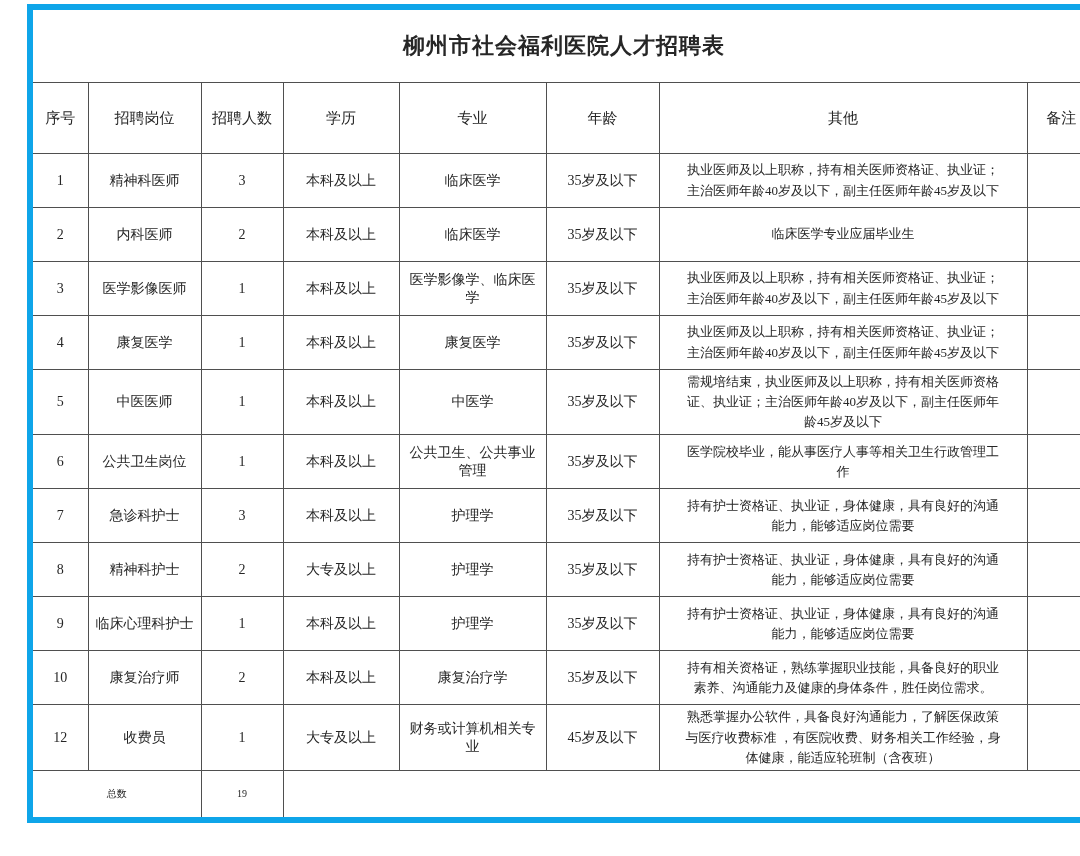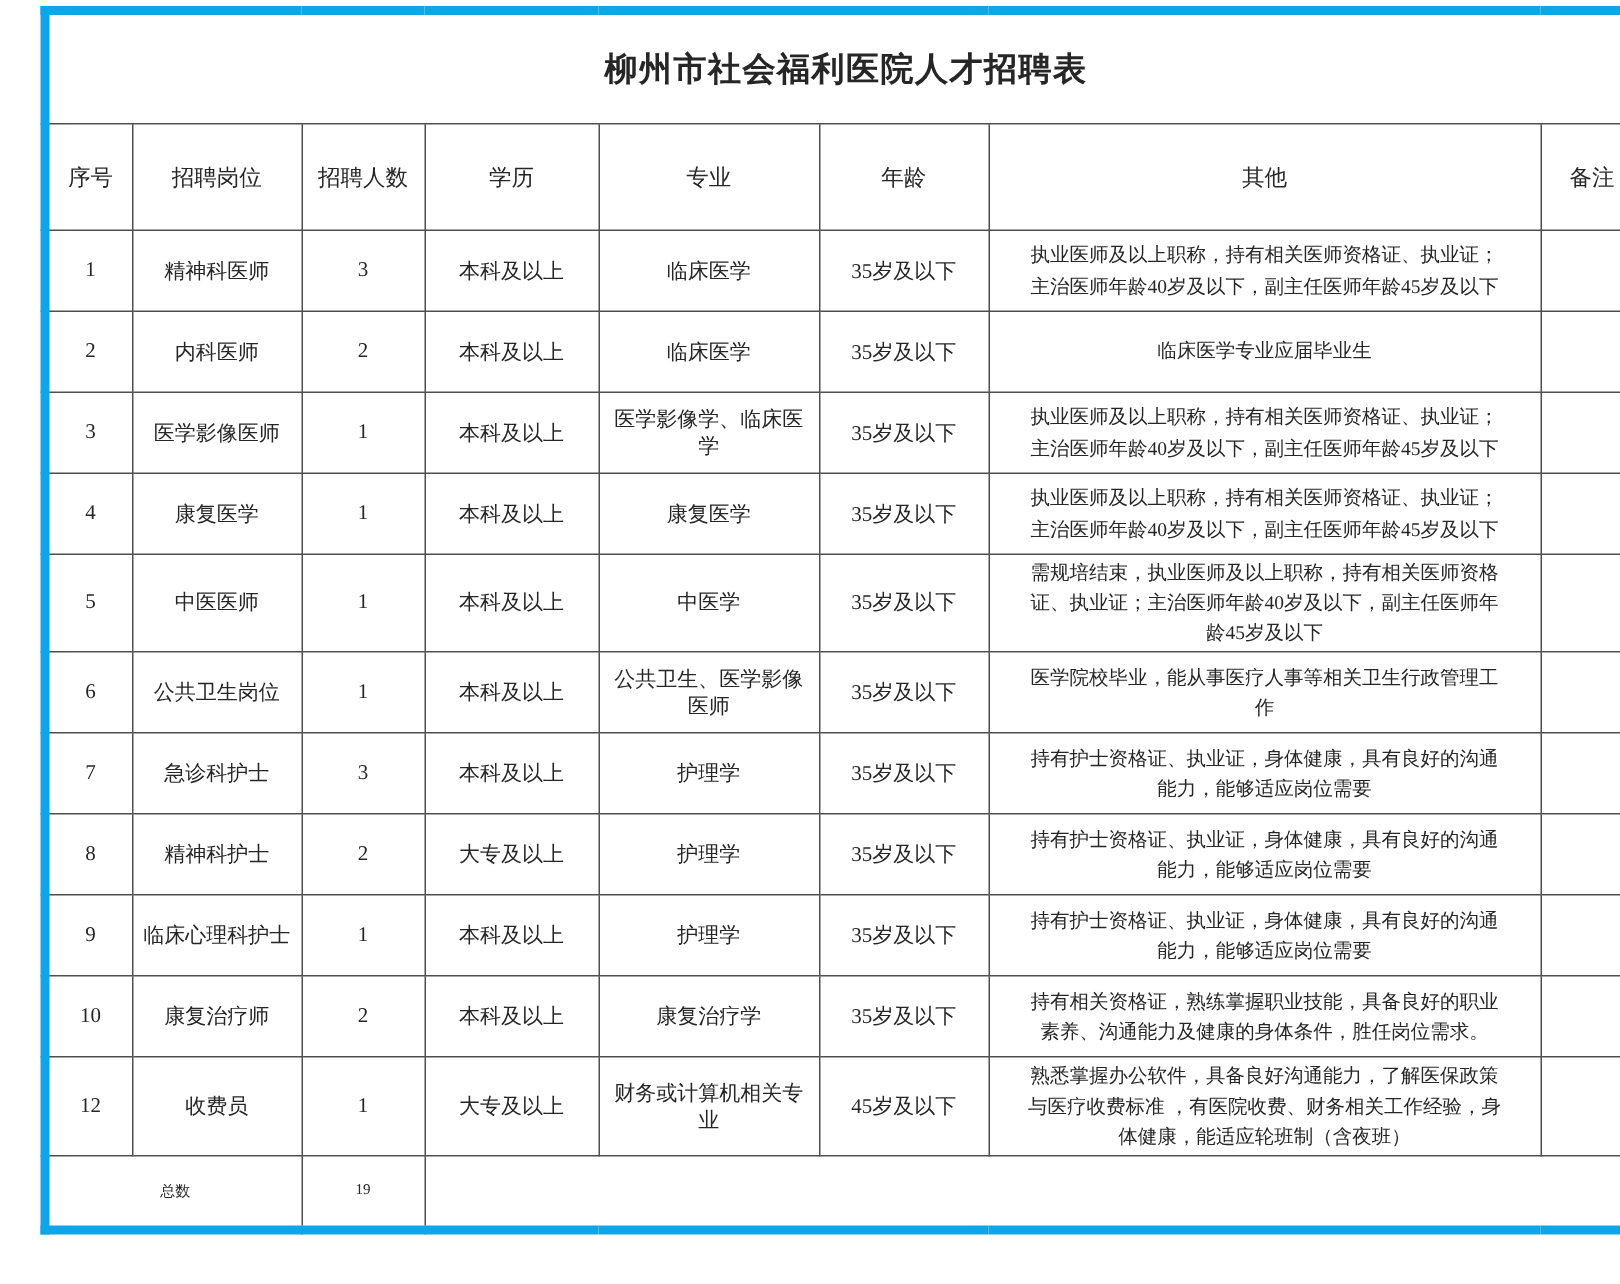--- a/index.html
+++ b/index.html
@@ -142,21 +142,21 @@
       <td>35岁及以下</td>
       <td class="other-cell">需规培结束，执业医师及以上职称，持有相关医师资格证、执业证；主治医师年龄40岁及以下，副主任医师年龄45岁及以下</td>
       <td></td>
     </tr>
 
     <tr class="data-row">
       <td>6</td>
       <td>公共卫生岗位</td>
       <td>1</td>
       <td>本科及以上</td>
-      <td>公共卫生、医学影像医师</td>
+      <td>公共卫生、公共事业管理</td>
       <td>35岁及以下</td>
       <td class="other-cell">医学院校毕业，能从事医疗人事等相关卫生行政管理工作</td>
       <td></td>
     </tr>
 
     <tr class="data-row">
       <td>7</td>
       <td>急诊科护士</td>
       <td>3</td>
       <td>本科及以上</td>

